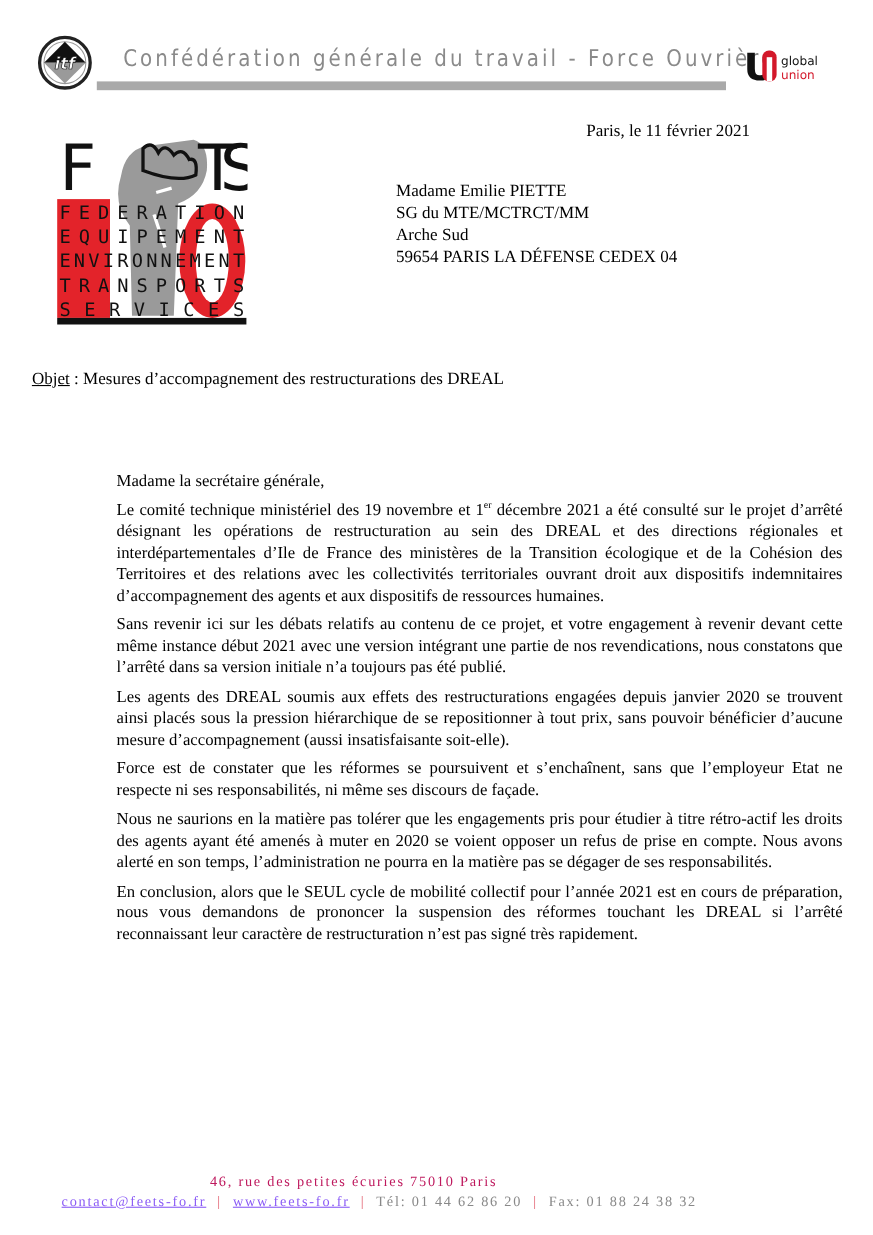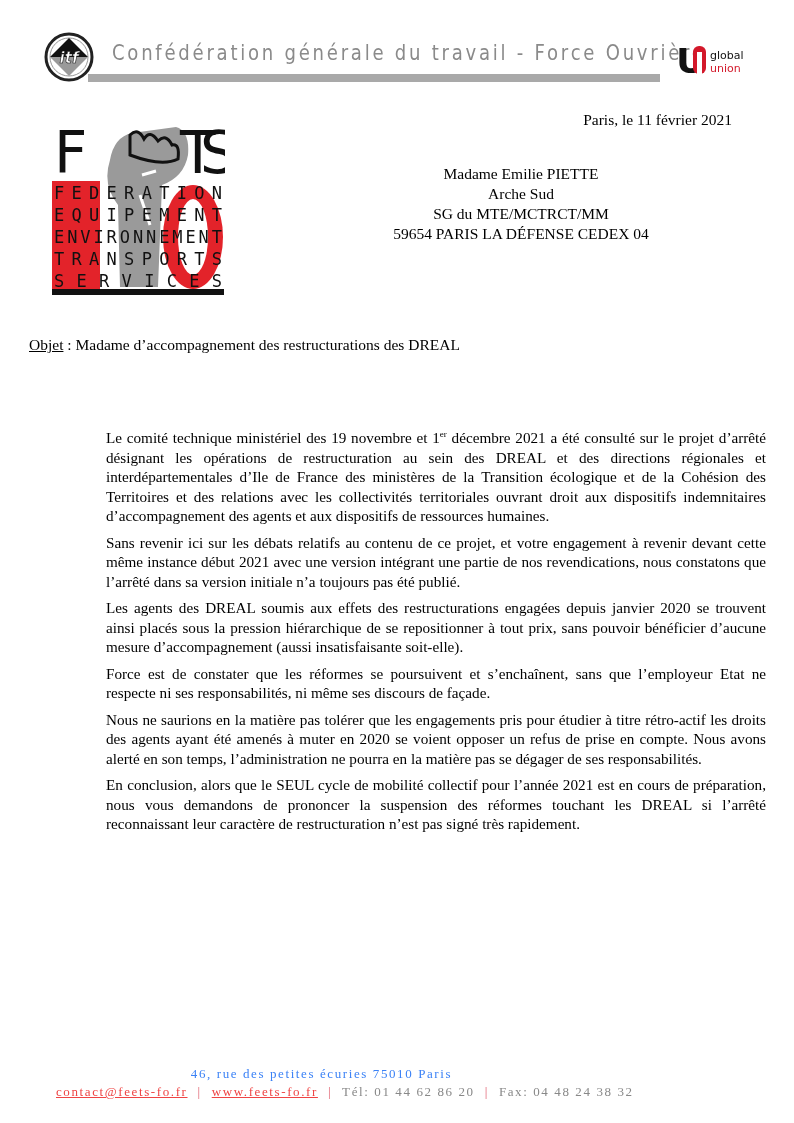--- a/index.html
+++ b/index.html
@@ -1,45 +1,45 @@
 <!DOCTYPE html>
 <html><head>
 <meta charset="utf-8">
 <style>
   html, body { margin: 0; padding: 0; background: #ffffff; }
   body { width: 794px; height: 1123px; position: relative; overflow: hidden; font-family: "Liberation Serif", serif; color: #000; }
   .abs { position: absolute; }
 
   
-  #itf-logo { left: 44px; top: 32px; width: 50px; height: 50px; }
+  #itf-logo { left: 34px; top: 32px; width: 50px; height: 50px; }
   #cgt-title { left: 112px; top: 41px; font-family: "DejaVu Sans", sans-serif; font-size: 21px; letter-spacing: 3.2px; color: #8a8a8a; white-space: nowrap; transform: scaleX(0.86); transform-origin: left top; font-weight: normal; }
   #header-bar { left: 88px; top: 74px; width: 572px; height: 8px; background: #a9a9a9; }
   #uni-logo { left: 676px; top: 40px; width: 70px; height: 40px; }
 
   
   #feets-logo { left: 50px; top: 115px; width: 175px; height: 182px; }
 
   
-  #date-line { left: 550px; top: 111px; width: 182px; text-align: right; font-size: 15.5px; }
-  #address { left: 360px; top: 164px; width: 322px; text-align: center; font-size: 15.5px; line-height: 20px; }
+  #date-line { left: 533px; top: 111px; width: 182px; text-align: left; font-size: 15.5px; }
+  #address { left: 360px; top: 164px; width: 322px; text-align: left; font-size: 15.5px; line-height: 20px; }
 
   
   #subject { left: 29px; top: 336px; font-size: 15.5px; white-space: nowrap; }
   #subject .lbl { text-decoration: underline; }
 
   
   #letter-body { left: 106px; top: 428px; width: 660px; font-size: 15.2px; line-height: 19.5px; }
   #letter-body p { margin: 0 0 7px 0; text-align: justify; }
   #letter-body p.greet { margin-bottom: 6px; }
   sup { font-size: 9px; line-height: 0; vertical-align: 6px; font-family: Liberation Serif, serif; }
 
   
-  #footer-addr { left: 0; width: 643px; top: 1066px; text-align: center; font-size: 13px; letter-spacing: 1.6px; color: #3b82f6; }
+  #footer-addr { left: 0; width: 643px; top: 1066px; text-align: center; font-size: 13px; letter-spacing: 1.6px; color: #be185d; }
   #footer-contact { left: 56px; top: 1084px; font-size: 13px; letter-spacing: 1.6px; color: #888; white-space: nowrap; }
-  #footer-contact a { color: #ef4444; text-decoration: underline; }
+  #footer-contact a { color: #8b5cf6; text-decoration: underline; }
   #footer-contact .sep { color: #e05a6a; margin: 0 10px; }
 </style>
 </head>
 <body>
 
 <div class="abs" id="itf-logo">
   <svg width="50" height="50" viewBox="0 0 50 50">
     <circle cx="25" cy="25" r="23" fill="#fff" stroke="#222" stroke-width="3"></circle>
     <circle cx="25" cy="25" r="19" fill="#fff" stroke="#999" stroke-width="1"></circle>
     <polygon points="25,6 44,25 25,25 6,25" fill="#111"></polygon>
@@ -81,32 +81,33 @@
       <text x="4" y="128" textLength="168" lengthAdjust="spacing">ENVIRONNEMENT</text>
       <text x="4" y="150" textLength="168" lengthAdjust="spacing">TRANSPORTS</text>
       <text x="4" y="172" textLength="168" lengthAdjust="spacing">SERVICES</text>
     </g>
   </svg>
 </div>
 
 <div class="abs" id="date-line">Paris, le 11 février 2021</div>
 <div class="abs" id="address">
   <div>Madame Emilie PIETTE</div>
+  <div>SG du MTE/MCTRCT/MM</div>
   <div>Arche Sud</div>
-  <div>SG du MTE/MCTRCT/MM</div>
   <div>59654 PARIS LA DÉFENSE CEDEX 04</div>
 </div>
 
-<div class="abs" id="subject"><span class="lbl">Objet</span><span> : </span><span>Madame d’accompagnement des restructurations des DREAL</span></div>
+<div class="abs" id="subject"><span class="lbl">Objet</span><span> : </span><span>Mesures d’accompagnement des restructurations des DREAL</span></div>
 
 <div class="abs" id="letter-body">
+  <p class="greet">Madame la secrétaire générale,</p>
   <p><span>Le comité technique ministériel des 19 novembre et 1</span><sup>er</sup><span> décembre 2021 a été consulté sur le projet d’arrêté désignant les opérations de restructuration au sein des DREAL et des directions régionales et interdépartementales d’Ile de France des ministères de la Transition écologique et de la Cohésion des Territoires et des relations avec les collectivités territoriales ouvrant droit aux dispositifs indemnitaires d’accompagnement des agents et aux dispositifs de ressources humaines.</span></p>
   <p>Sans revenir ici sur les débats relatifs au contenu de ce projet, et votre engagement à revenir devant cette même instance début 2021 avec une version intégrant une partie de nos revendications, nous constatons que l’arrêté dans sa version initiale n’a toujours pas été publié.</p>
   <p>Les agents des DREAL soumis aux effets des restructurations engagées depuis janvier 2020 se trouvent ainsi placés sous la pression hiérarchique de se repositionner à tout prix, sans pouvoir bénéficier d’aucune mesure d’accompagnement (aussi insatisfaisante soit-elle).</p>
   <p>Force est de constater que les réformes se poursuivent et s’enchaînent, sans que l’employeur Etat ne respecte ni ses responsabilités, ni même ses discours de façade.</p>
   <p>Nous ne saurions en la matière pas tolérer que les engagements pris pour étudier à titre rétro-actif les droits des agents ayant été amenés à muter en 2020 se voient opposer un refus de prise en compte. Nous avons alerté en son temps, l’administration ne pourra en la matière pas se dégager de ses responsabilités.</p>
   <p>En conclusion, alors que le SEUL cycle de mobilité collectif pour l’année 2021 est en cours de préparation, nous vous demandons de prononcer la suspension des réformes touchant les DREAL si l’arrêté reconnaissant leur caractère de restructuration n’est pas signé très rapidement.</p>
 </div>
 
 <div class="abs" id="footer-addr">46, rue des petites écuries 75010 Paris</div>
 <div class="abs" id="footer-contact">
-  <a>contact@feets-fo.fr</a><span class="sep">|</span><a>www.feets-fo.fr</a><span class="sep">|</span><span>Tél: 01 44 62 86 20</span><span class="sep">|</span><span>Fax: 04 48 24 38 32</span>
+  <a>contact@feets-fo.fr</a><span class="sep">|</span><a>www.feets-fo.fr</a><span class="sep">|</span><span>Tél: 01 44 62 86 20</span><span class="sep">|</span><span>Fax: 01 88 24 38 32</span>
 </div>
 
 </body></html>

